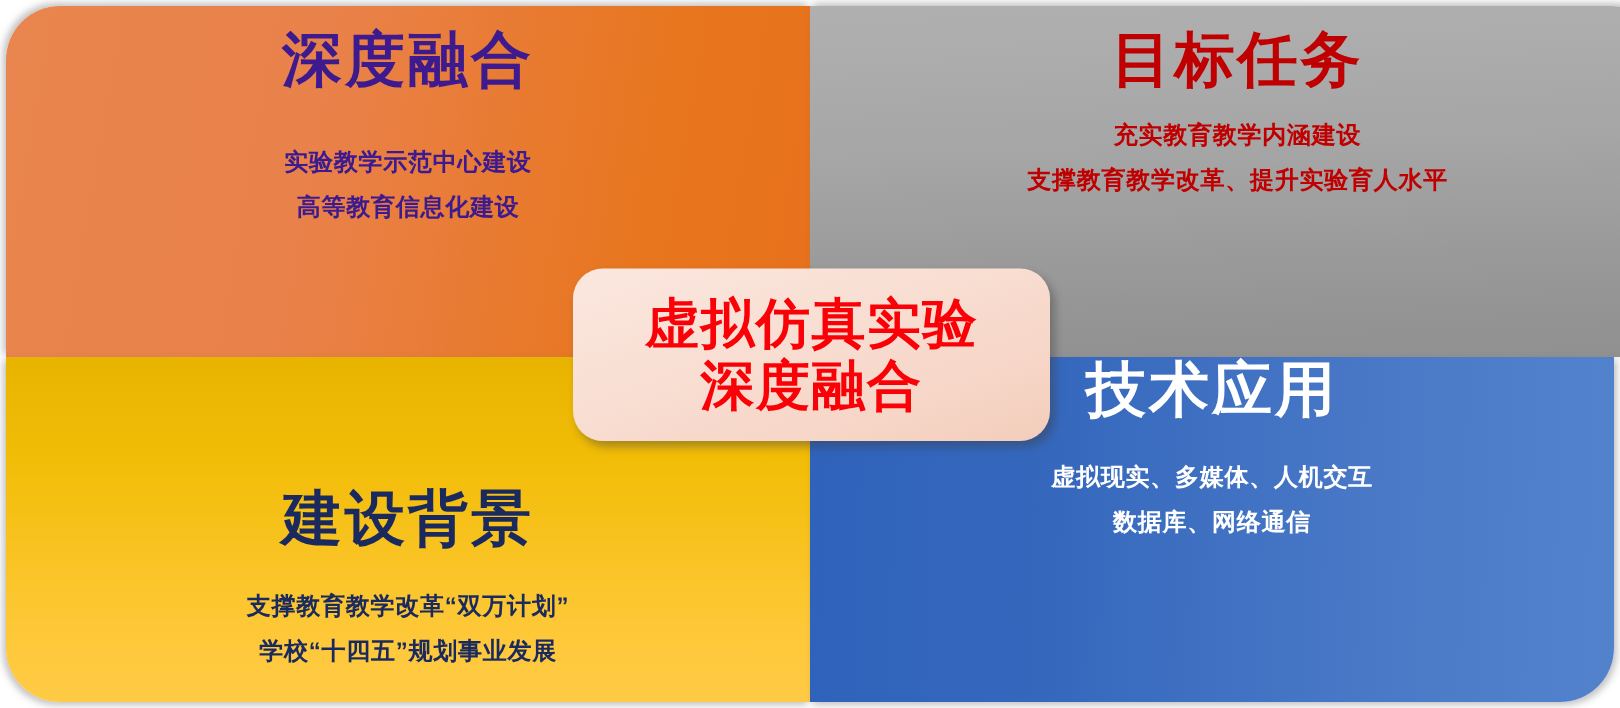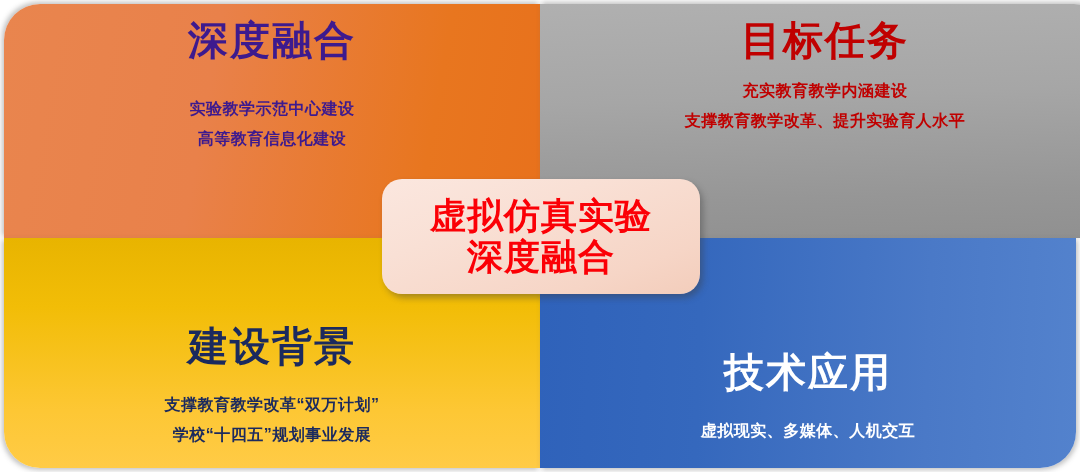--- a/index.html
+++ b/index.html
@@ -64,21 +64,20 @@
   }
 
   .quad-br {
     left: 540px;
     top: 238px;
     width: 536px;
     height: 230px;
     border-bottom-right-radius: 36px;
     background: linear-gradient(92deg, #2f62ba 0%, #3568bd 30%, #4a79c7 72%, #5382cd 100%);
     box-shadow: 2px 2px 5px rgba(120,120,120,0.45);
-    justify-content: flex-end;
     padding-bottom: 22px;
   }
 
   .quad-title {
     font-size: 40px;
     font-weight: bold;
     letter-spacing: 2px;
     line-height: 1.1;
     margin: 0 0 8px 0;
     white-space: nowrap;
@@ -157,20 +156,21 @@
 
   <div class="quad quad-bl">
     <div class="quad-title">建设背景</div>
     <div class="quad-line">支撑教育教学改革“双万计划”</div>
     <div class="quad-line">学校“十四五”规划事业发展</div>
   </div>
 
   <div class="quad quad-br">
     <div class="quad-title">技术应用</div>
     <div class="quad-line">虚拟现实、多媒体、人机交互</div>
+    <div class="quad-line">数据库、网络通信</div>
   </div>
 
   <div id="center-badge">
     <div class="badge-line">虚拟仿真实验</div>
     <div class="badge-line">深度融合</div>
   </div>
 
 </div>
 
 </body></html>

